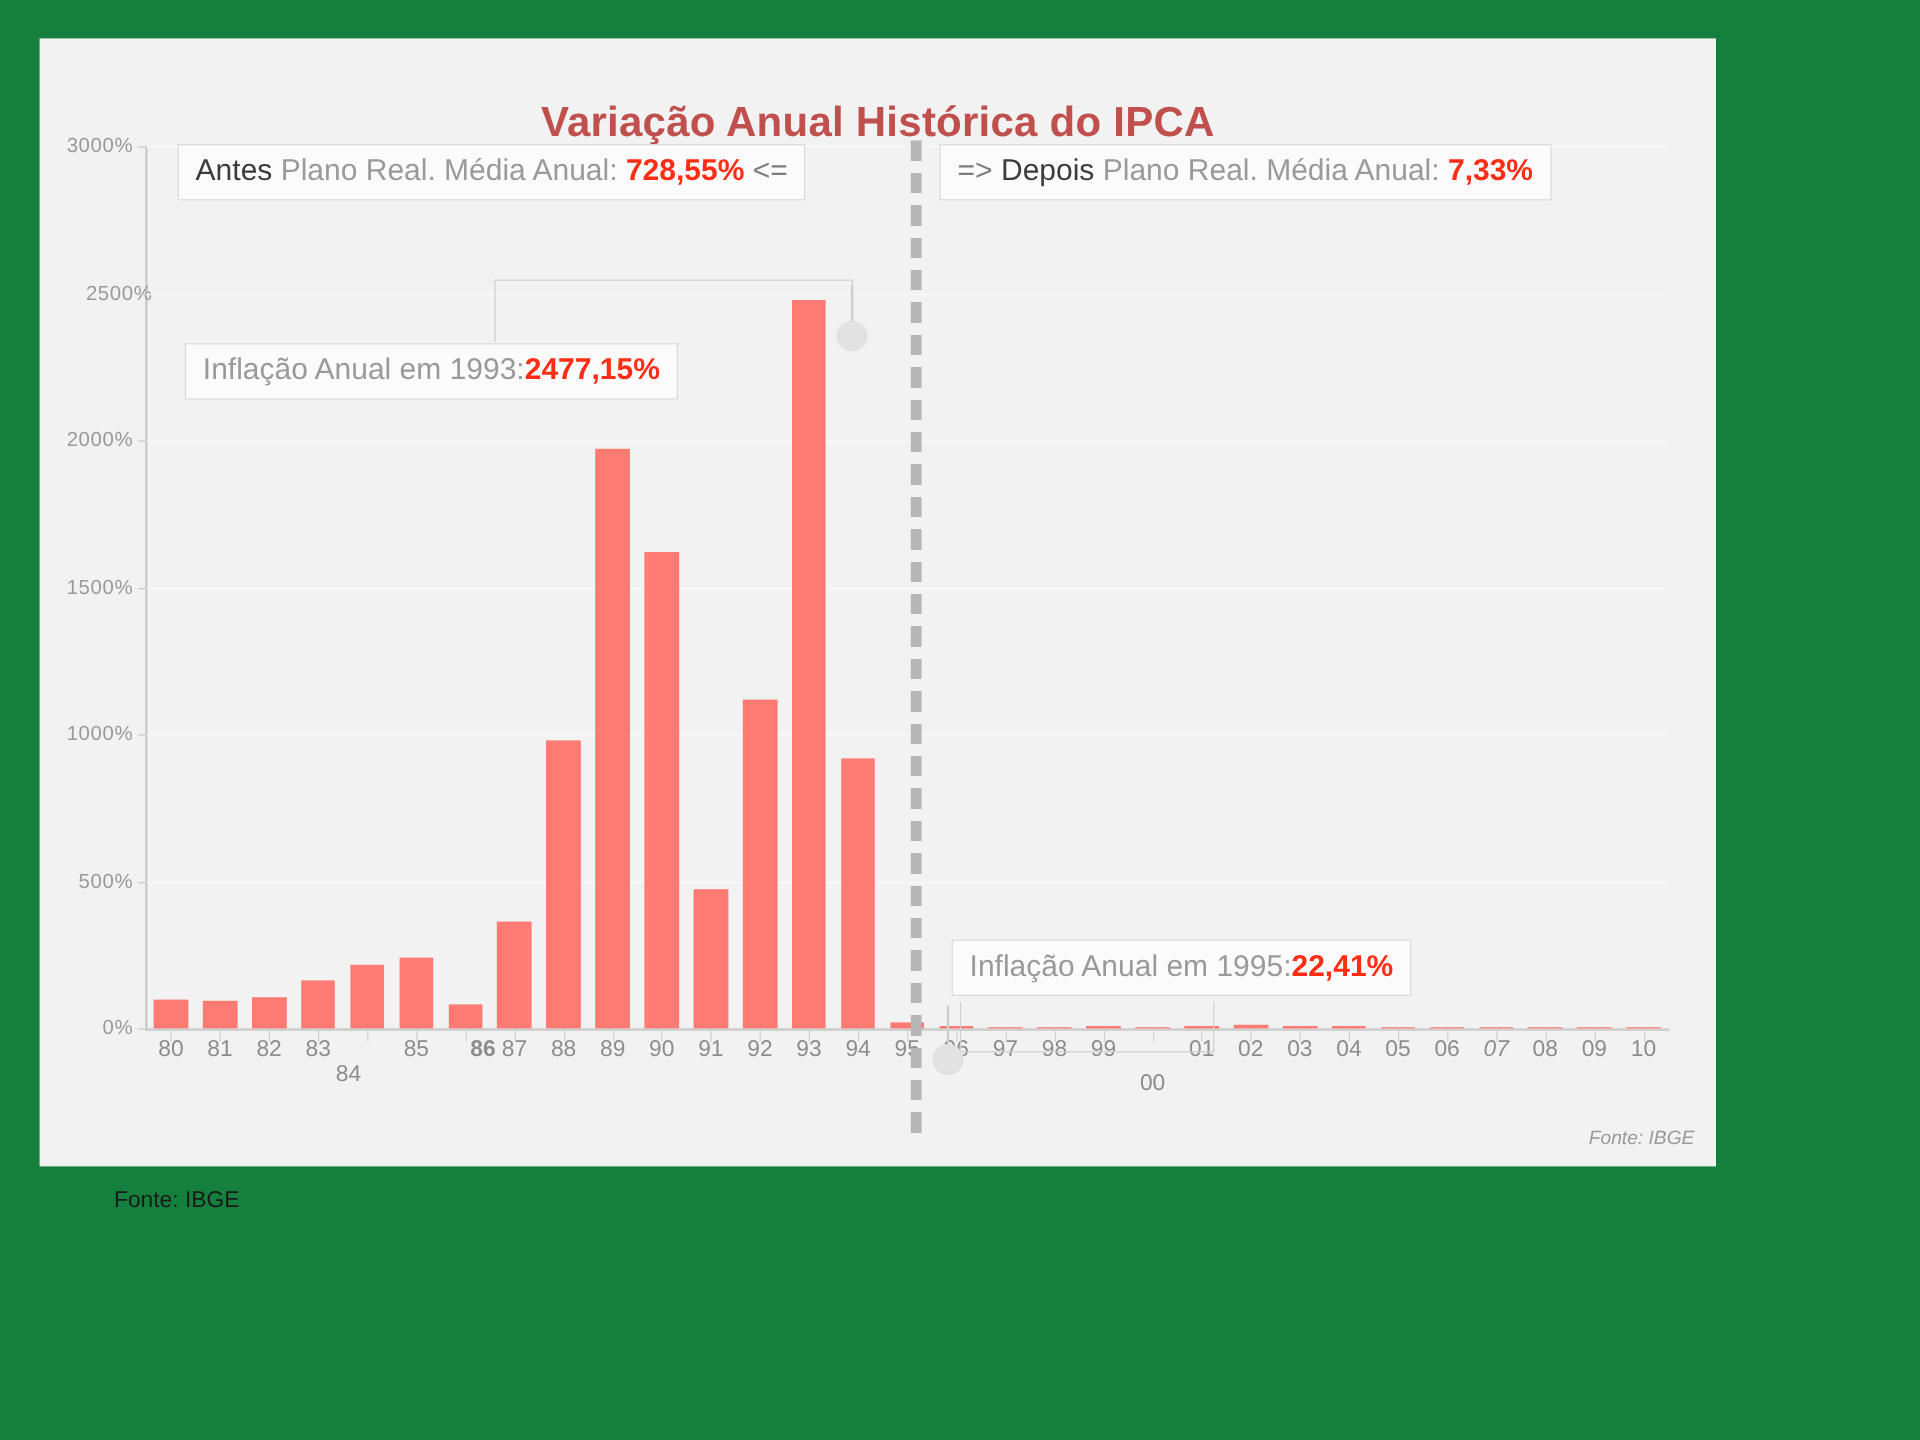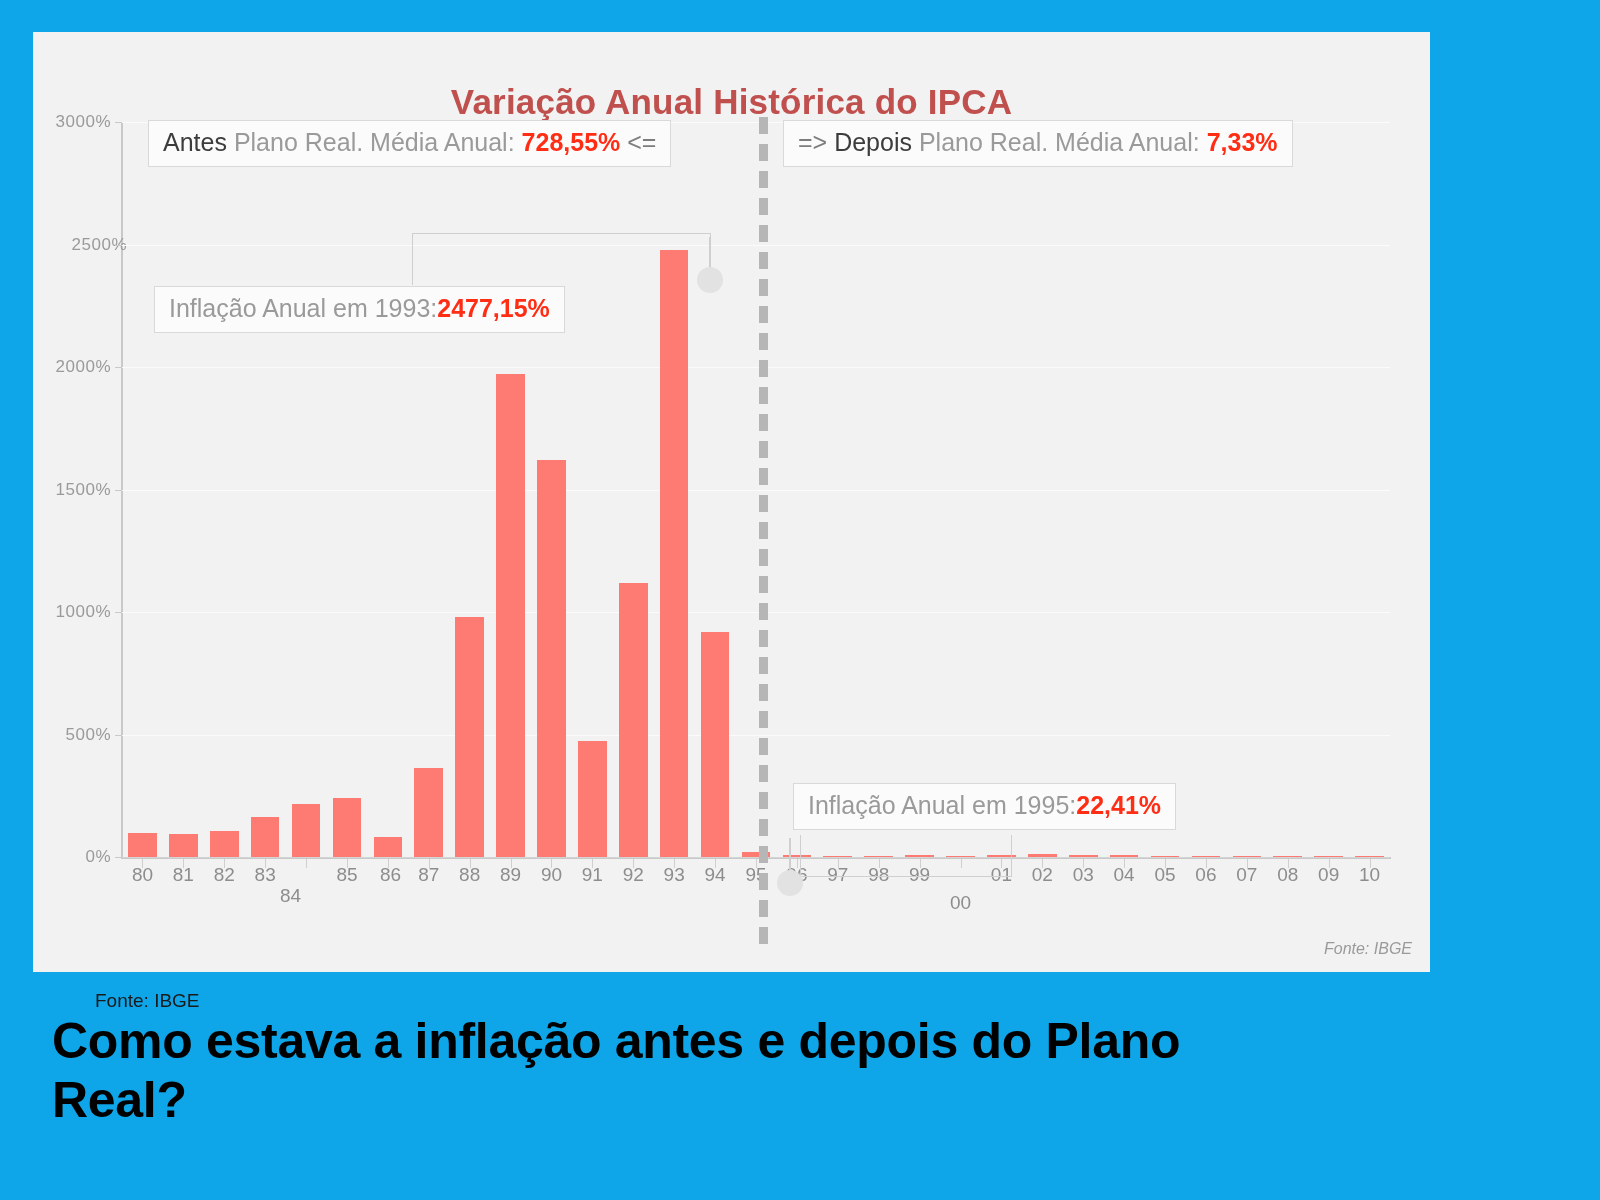--- a/index.html
+++ b/index.html
@@ -6,21 +6,21 @@
   html, body {
     width: 1600px; height: 1200px;
     background: #ffffff;
     font-family: "Liberation Sans", sans-serif;
     overflow: hidden;
   }
 
   #page {
     position: relative;
     width: 1600px; height: 1200px;
-    background: #0ea5e9;
+    background: #15803d;
   }
 
   
   #chart-panel {
     position: absolute;
     left: 33px; top: 32px;
     width: 1397px; height: 940px;
     background: #f2f2f2;
   }
 
@@ -364,21 +364,21 @@
         <div class="xtick" style="left: 129.903px; width: 40.9032px;">81</div>
         <div class="xtick-mark" style="left: 150.355px;"></div>
         <div class="xtick" style="left: 170.806px; width: 40.9032px;">82</div>
         <div class="xtick-mark" style="left: 191.258px;"></div>
         <div class="xtick" style="left: 211.71px; width: 40.9032px;">83</div>
         <div class="xtick-mark" style="left: 232.161px;"></div>
         <div class="xtick" style="left: 237px; width: 40.9032px; margin-top: 21px;">84</div>
         <div class="xtick-mark" style="left: 273.065px;"></div>
         <div class="xtick" style="left: 293.516px; width: 40.9032px;">85</div>
         <div class="xtick-mark" style="left: 313.968px;"></div>
-        <div class="xtick" style="left: 337px; width: 40.9032px;">86</div>
+        <div class="xtick" style="left: 349px; width: 40.9032px; font-weight: bold;">86</div>
         <div class="xtick-mark" style="left: 354.871px;"></div>
         <div class="xtick" style="left: 375.323px; width: 40.9032px;">87</div>
         <div class="xtick-mark" style="left: 395.774px;"></div>
         <div class="xtick" style="left: 416.226px; width: 40.9032px;">88</div>
         <div class="xtick-mark" style="left: 436.677px;"></div>
         <div class="xtick" style="left: 457.129px; width: 40.9032px;">89</div>
         <div class="xtick-mark" style="left: 477.581px;"></div>
         <div class="xtick" style="left: 498.032px; width: 40.9032px;">90</div>
         <div class="xtick-mark" style="left: 518.484px;"></div>
         <div class="xtick" style="left: 538.935px; width: 40.9032px;">91</div>
@@ -406,21 +406,21 @@
         <div class="xtick" style="left: 988.871px; width: 40.9032px;">02</div>
         <div class="xtick-mark" style="left: 1009.32px;"></div>
         <div class="xtick" style="left: 1029.77px; width: 40.9032px;">03</div>
         <div class="xtick-mark" style="left: 1050.23px;"></div>
         <div class="xtick" style="left: 1070.68px; width: 40.9032px;">04</div>
         <div class="xtick-mark" style="left: 1091.13px;"></div>
         <div class="xtick" style="left: 1111.58px; width: 40.9032px;">05</div>
         <div class="xtick-mark" style="left: 1132.03px;"></div>
         <div class="xtick" style="left: 1152.48px; width: 40.9032px;">06</div>
         <div class="xtick-mark" style="left: 1172.94px;"></div>
-        <div class="xtick" style="left: 1193.39px; width: 40.9032px;">07</div>
+        <div class="xtick" style="left: 1193.39px; width: 40.9032px; font-style: italic;">07</div>
         <div class="xtick-mark" style="left: 1213.84px;"></div>
         <div class="xtick" style="left: 1234.29px; width: 40.9032px;">08</div>
         <div class="xtick-mark" style="left: 1254.74px;"></div>
         <div class="xtick" style="left: 1275.19px; width: 40.9032px;">09</div>
         <div class="xtick-mark" style="left: 1295.65px;"></div>
         <div class="xtick" style="left: 1316.1px; width: 40.9032px;">10</div>
         <div class="xtick-mark" style="left: 1336.55px;"></div>
       </div>
 
     <div id="divider"></div>
@@ -438,15 +438,14 @@
     <div class="callout" id="callout-depois"><span class="c-mid">=&gt; </span><span class="c-dark">Depois</span><span class="c-gray"> Plano Real. Média Anual: </span><span class="c-red">7,33%</span></div>
 
     <div class="callout" id="callout-1993"><span class="c-gray">Inflação Anual em 1993:</span><span class="c-red">2477,15%</span></div>
 
     <div class="callout" id="callout-1995"><span class="c-gray">Inflação Anual em 1995:</span><span class="c-red">22,41%</span></div>
 
     <div id="fonte-chart">Fonte: IBGE</div>
   </div>
 
   <div id="fonte-caption">Fonte: IBGE</div>
-  <div id="headline">Como estava a inflação antes e depois do Plano Real?</div>
 
 </div>
 
 </body></html>

